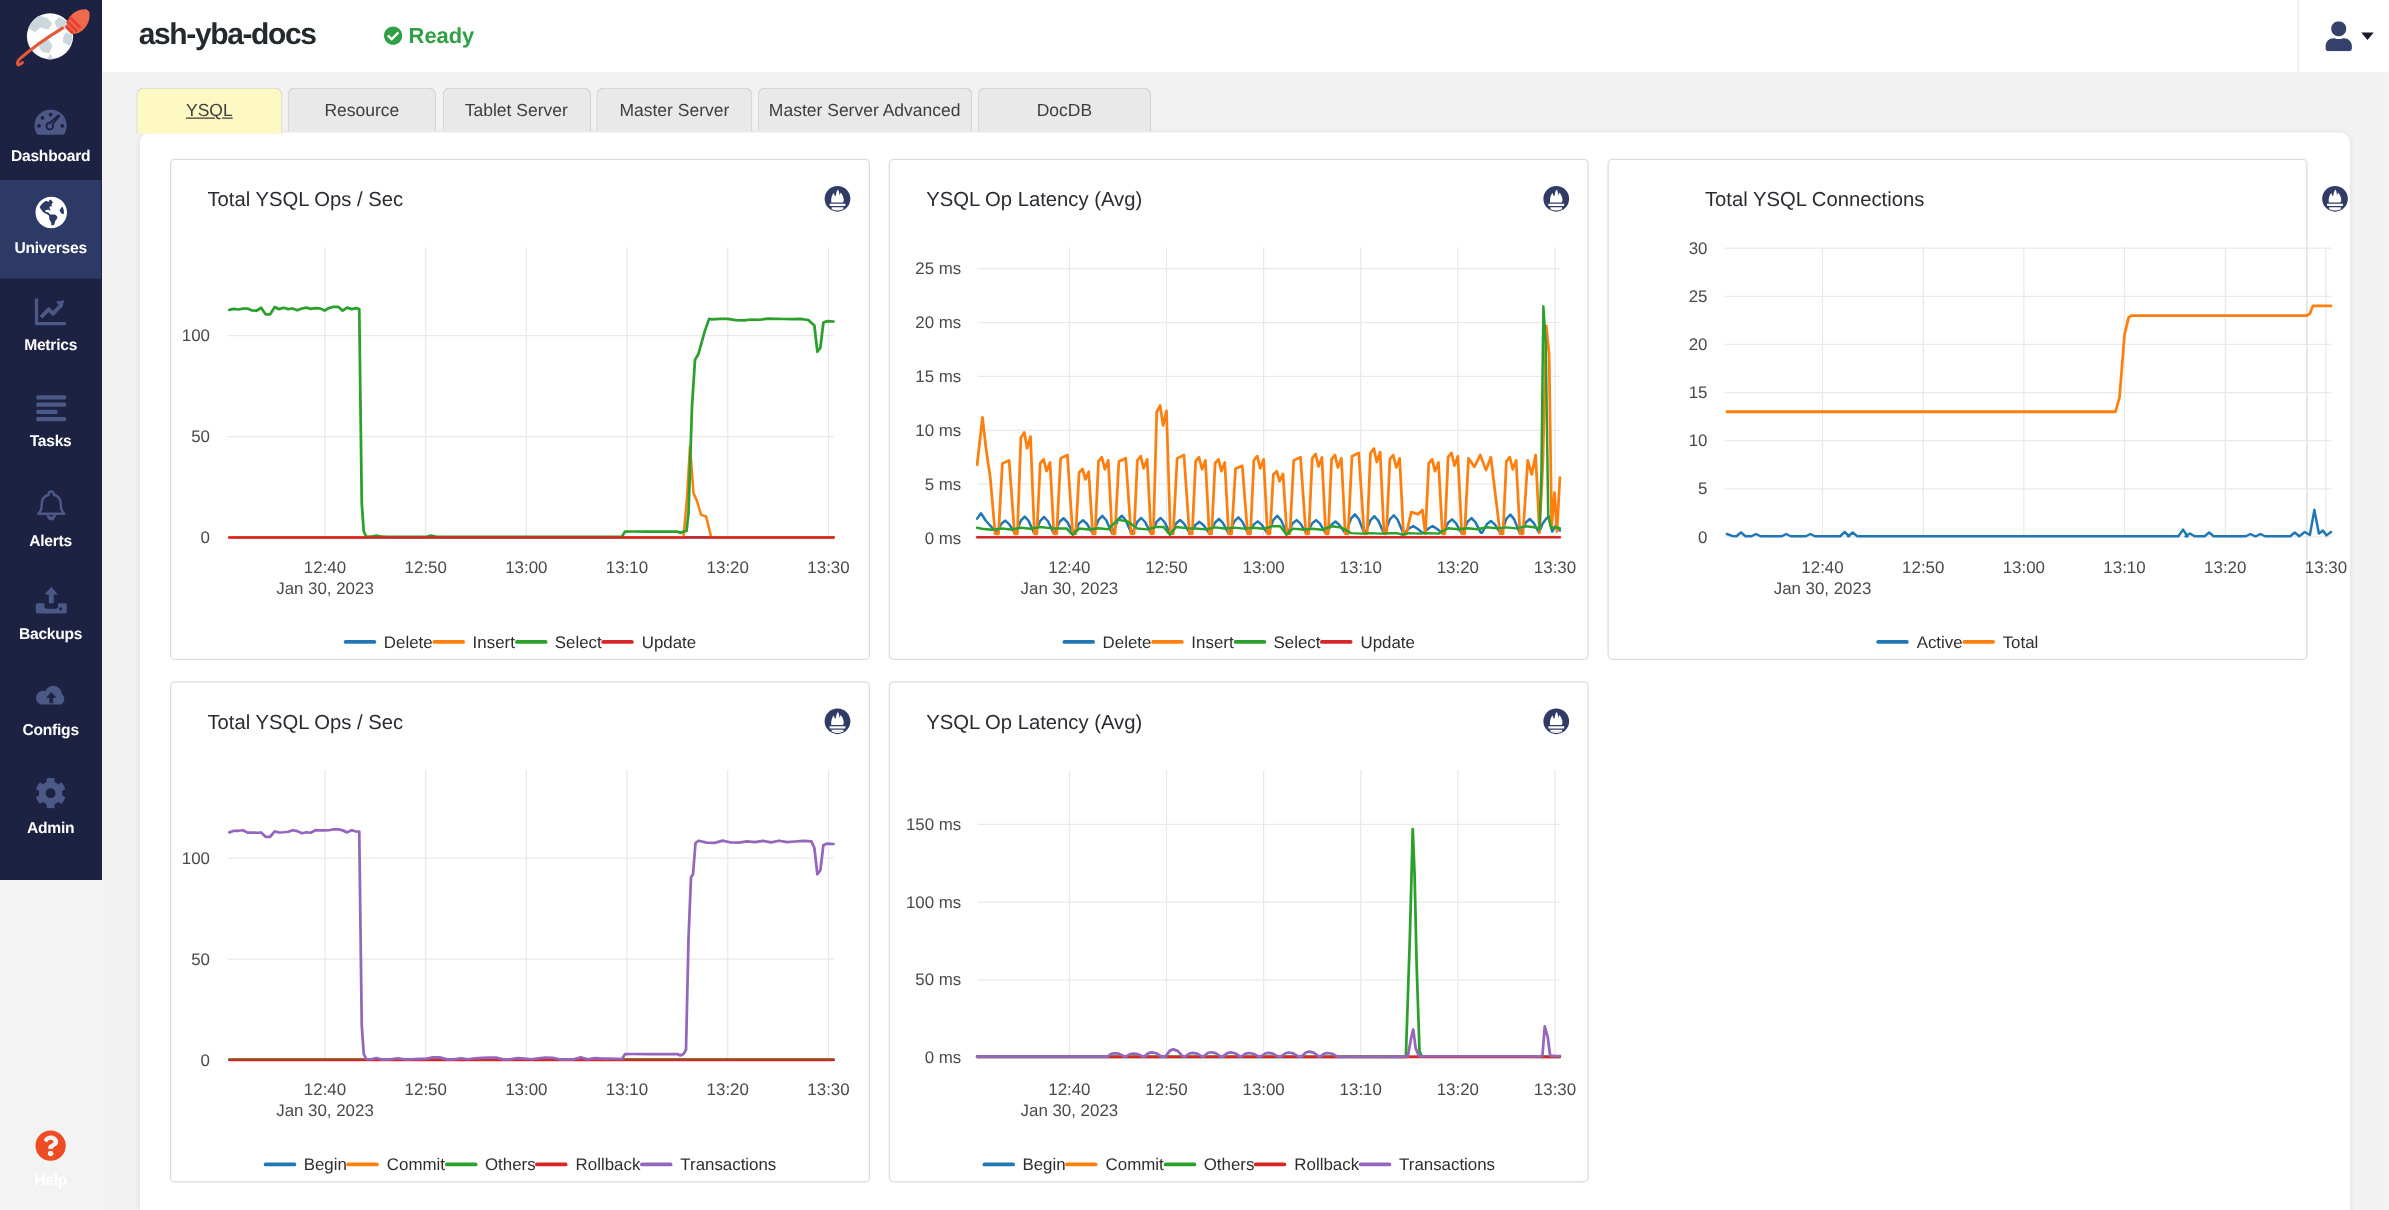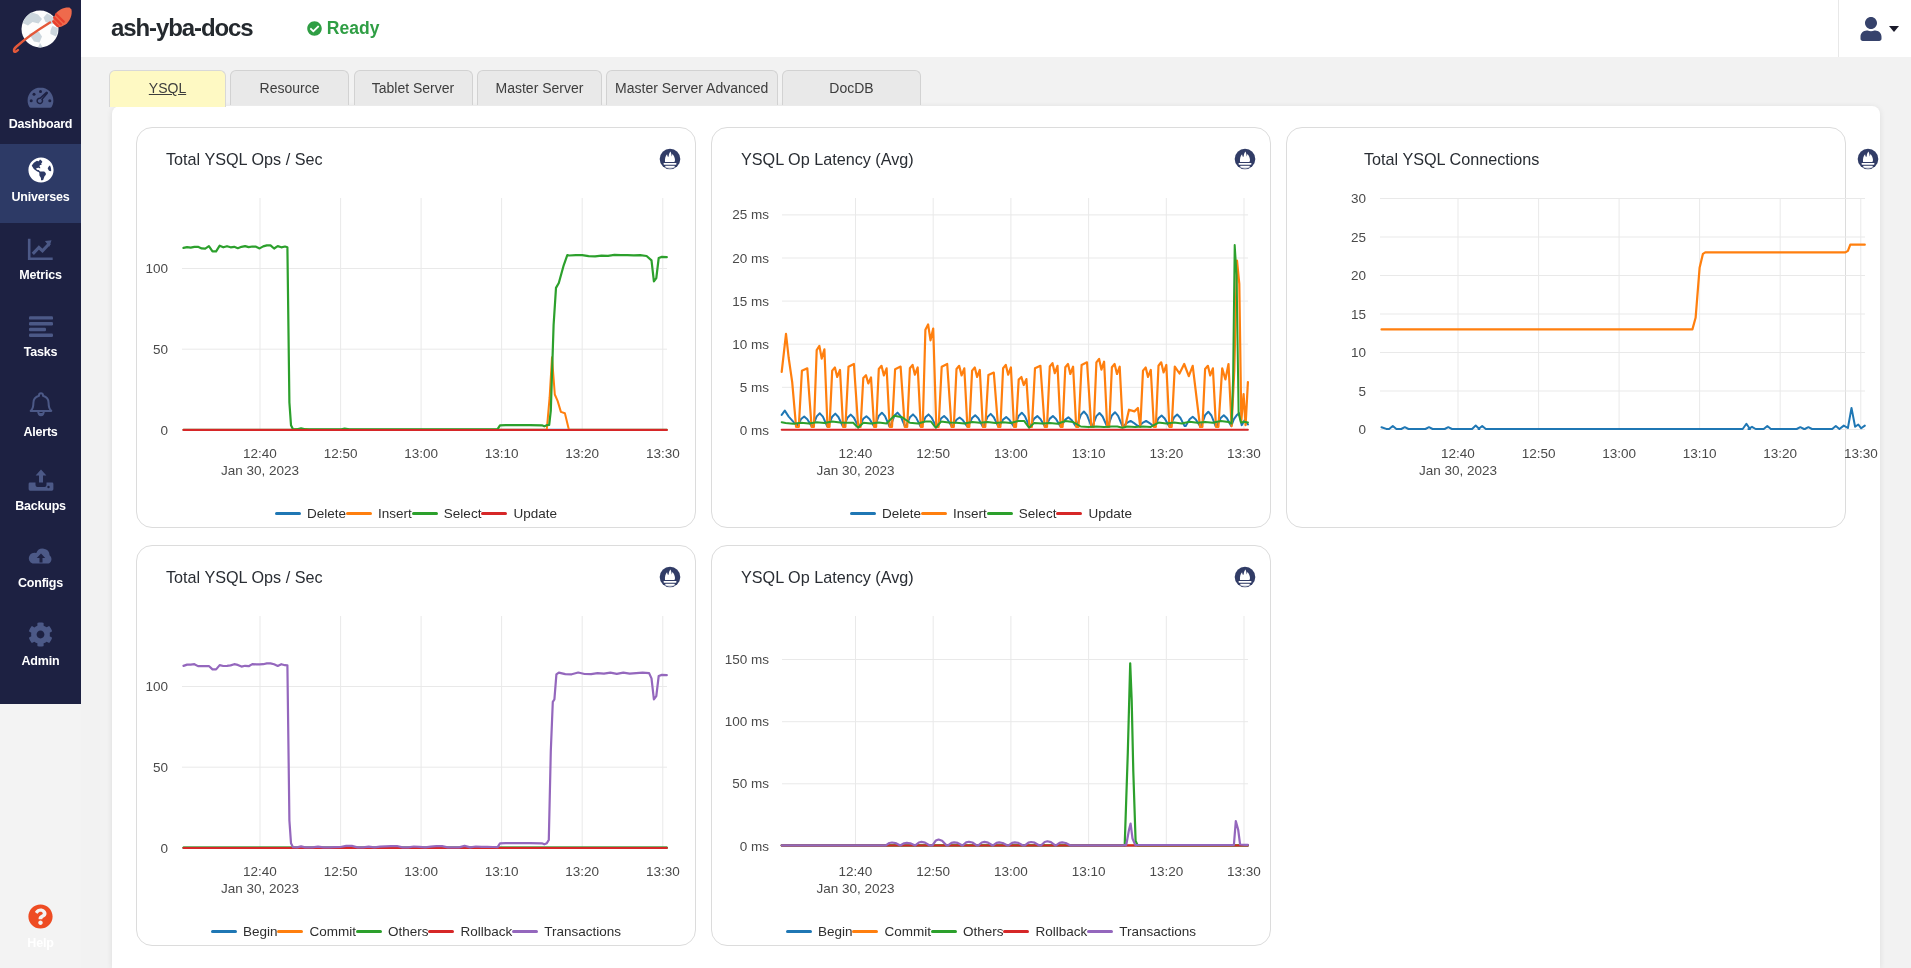--- a/index.html
+++ b/index.html
@@ -12,21 +12,21 @@
 #header { position:fixed; left:81px; top:0; width:1830px; height:57px; background:#fff; z-index:20; }
 #title { position:absolute; left:30px; top:14px; font-size:24px; font-weight:700; color:#24292e; letter-spacing:-1.1px; }
 #ready { position:absolute; left:226px; top:18px; font-size:17.5px; font-weight:700; color:#2f9e44; }
 #hdivider { position:absolute; right:72px; top:0; width:1px; height:57px; background:#e8e8e8; }
 #usr { position:absolute; right:28px; top:17px; }
 #caret { position:absolute; right:12px; top:26px; width:0; height:0; border-left:5px solid transparent; border-right:5px solid transparent; border-top:6px solid #1a1a2a; }
 #content { position:absolute; left:81px; top:57px; width:1830px; height:911px; background:#f2f2f2; }
 .tab { position:absolute; top:70px; height:35px; background:#e9e9e9; border:1px solid #d2d2d2; border-bottom:none; border-radius:6px 6px 0 0; text-align:center; line-height:34px; font-size:14px; color:#3d3d3d; z-index:12; }
 .tab.tactive { background:#fef9c3; height:37px; border-color:#d8d8d8; z-index:14;text-decoration:underline; }
 #card { position:absolute; left:112px; top:106px; width:1768px; height:862px; background:#fff; border-radius:8px 8px 0 0; box-shadow:0 1px 6px rgba(0,0,0,0.09); z-index:10; }
-.panel { position:absolute; width:560px; height:401px; background:#fff; border:1px solid #dcdcdc; border-radius:16px; z-index:11; }
+.panel { position:absolute; width:560px; height:401px; background:#fff; border:1px solid #dcdcdc; border-radius:4px; z-index:11; }
 .legend { position:absolute; left:0; top:378px; width:558px; display:flex; justify-content:center; align-items:center; font-size:13.5px; color:#2e2e2e; }
 .li { display:flex; align-items:center; }
 .sw { display:inline-block; width:26px; height:3px; border-radius:2px; margin-right:6px; }
 </style></head>
 <body>
 <div id="content"></div>
 <div id="header">
   <div id="title">ash-yba-docs</div>
   <div id="ready"><svg width="15" height="15" viewBox="0 0 512 512" style="vertical-align:-2px">
         <path fill="#2f9e44" d="M504 256c0 136.967-111.033 248-248 248S8 392.967 8 256 119.033 8 256 8s248 111.033 248 248zM227.314 387.314l184-184c6.248-6.248 6.248-16.379 0-22.627l-22.627-22.627c-6.248-6.249-16.379-6.249-22.628 0L216 308.118l-70.059-70.059c-6.248-6.248-16.379-6.248-22.628 0l-22.627 22.627c-6.248 6.248-6.248 16.379 0 22.627l104 104c6.249 6.249 16.379 6.249 22.628.001z"></path>
@@ -165,20 +165,24 @@
 <text x="123.0" y="330" text-anchor="middle" font-size="13.5" fill="#4a4a4a">12:40</text>
 <text x="203.6" y="330" text-anchor="middle" font-size="13.5" fill="#4a4a4a">12:50</text>
 <text x="284.1" y="330" text-anchor="middle" font-size="13.5" fill="#4a4a4a">13:00</text>
 <text x="364.6" y="330" text-anchor="middle" font-size="13.5" fill="#4a4a4a">13:10</text>
 <text x="445.2" y="330" text-anchor="middle" font-size="13.5" fill="#4a4a4a">13:20</text>
 <text x="525.8" y="330" text-anchor="middle" font-size="13.5" fill="#4a4a4a">13:30</text>
 <text x="123.0" y="347" text-anchor="middle" font-size="13.5" fill="#4a4a4a">Jan 30, 2023</text>
 <polyline points="46.5,299.2 51.3,300.9 54.1,301.0 57.8,298.0 61.4,301.0 66.2,301.0 69.8,299.2 73.5,301.0 90.4,301.0 94.0,299.2 97.6,301.0 109.7,301.0 113.3,299.2 117.0,301.0 137.1,301.0 140.7,297.6 144.3,301.0 143.5,301.0 147.2,298.0 150.8,301.0 407.7,301.0 411.4,295.7 415.0,301.0 413.4,301.0 417.0,298.8 420.6,301.0 428.7,301.0 432.3,298.0 435.9,301.0 461.7,301.0 465.3,299.2 469.0,301.0 469.8,301.0 473.4,299.2 477.0,301.0 497.2,301.0 500.8,298.0 504.4,301.0 508.8,297.6 512.9,300.0 516.5,279.9 520.1,298.8 523.3,296.5 526.2,300.3 529.8,297.6" fill="none" stroke="#1f77b4" stroke-width="2" stroke-linejoin="round" stroke-linecap="round"></polyline>
 <polyline points="46.5,201.4 357.4,201.4 360.6,189.8 364.6,139.8 367.9,125.9 370.3,124.4 510.4,124.4 512.9,122.9 515.3,116.7 529.8,116.7" fill="none" stroke="#ff7f0e" stroke-width="2.2" stroke-linejoin="round" stroke-linecap="round"></polyline>
 </svg>
+<div class="legend">
+      <span class="li"><span class="sw" style="background:#1f77b4"></span>Active</span>
+      <span class="li"><span class="sw" style="background:#ff7f0e"></span>Total</span>
+    </div>
 </div>
 <div class="panel" style="left:136px;top:545px;">
 <svg width="558" height="376" viewBox="0 0 558 376">
 <text x="29" y="37" font-size="16.2" fill="#292d33">Total YSQL Ops / Sec</text>
 <g transform="translate(533,31)">
 <circle r="10.3" fill="#313c66"></circle>
 <path d="M-5.0,2.9 C-5.4,-0.6 -4.3,-3.3 -2.9,-4.8 C-2.6,-2.5 -1.9,-1.9 -1.4,-2.3 C-1.1,-4.7 -0.5,-6.4 0.4,-7.4 C1.3,-6.0 1.6,-3.9 1.5,-2.6 C1.9,-3.3 2.3,-4.1 2.4,-5.0 C3.9,-3.5 5.0,-1.0 5.0,1.0 C5.0,1.9 4.7,2.6 4.3,2.9 Z" fill="#fff"></path>
 <path d="M-6.4,4.0 L6.4,4.0 L6.2,5.7 L-6.2,5.7 Z" fill="#fff"></path>
 <rect x="-4.7" y="6.8" width="9.4" height="1.6" fill="#fff"></rect>
 <path d="M-4.6,8.2 A9.4,9.4 0 0 0 4.6,8.2 Z" fill="#fff"></path>

